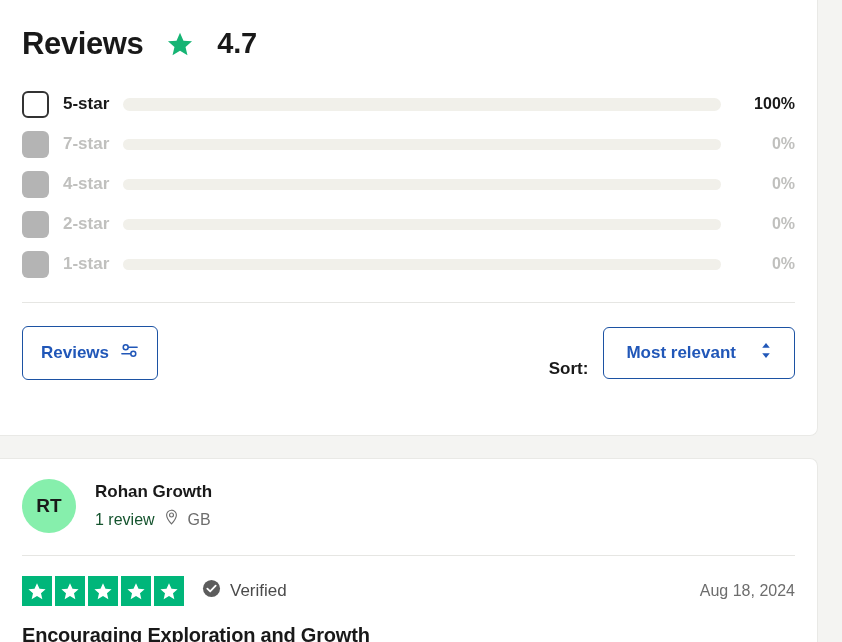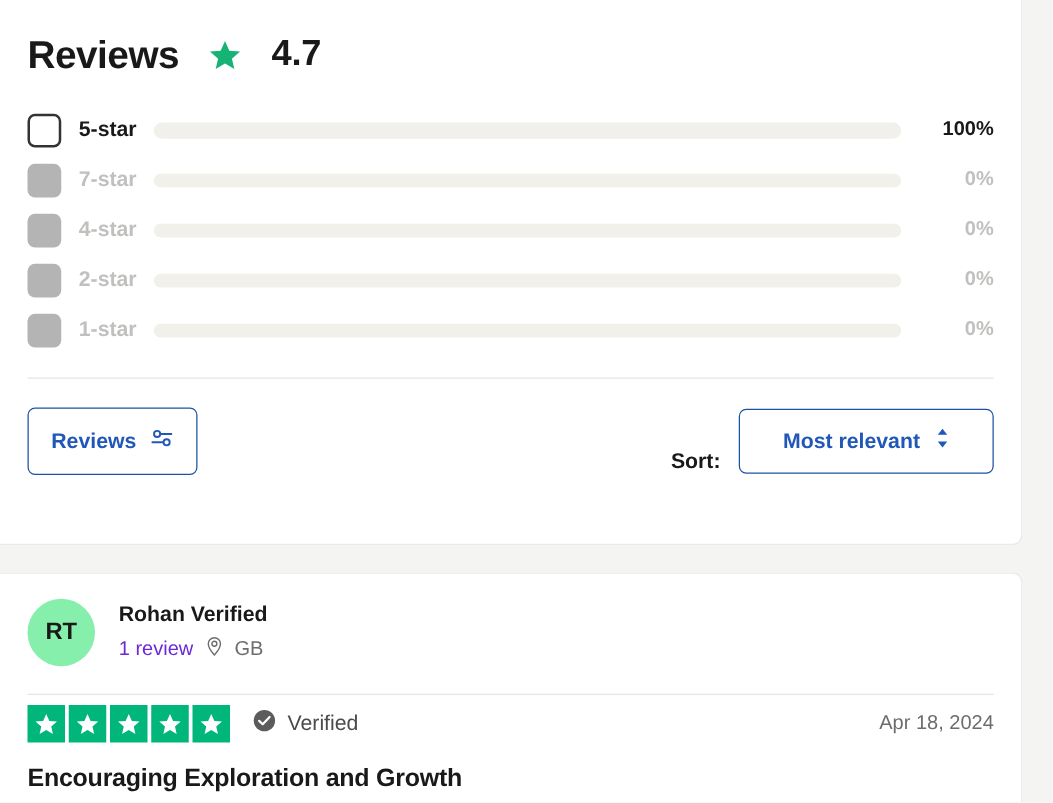--- a/index.html
+++ b/index.html
@@ -167,24 +167,24 @@
     gap: 15px;
   }
   .sort-label {
     font-size: 17px;
     font-weight: bold;
     color: #191919;
   }
   .sort-select {
     display: inline-flex;
     align-items: center;
-    gap: 12px;
+    gap: 24px;
     border: 1px solid #1c52a3;
     border-radius: 6px;
-    padding: 14px 34px;
+    padding: 14px 22px;
     background: #ffffff;
     color: #2157b8;
     font-size: 17px;
     font-weight: bold;
     cursor: pointer;
   }
 
   
   #review-card {
     top: 458px;
@@ -219,34 +219,34 @@
     color: #191919;
   }
   .reviewer-meta {
     display: flex;
     align-items: center;
     gap: 9px;
     margin-top: 7px;
     font-size: 16px;
     color: #6d6d6d;
   }
-  .meta-count { color: #6d28d9; }
+  .meta-count { color: #14532d; }
   .meta-country { color: #6d6d6d; }
 
   .review-divider {
     height: 1px;
     background: #e6e6e3;
     margin-top: 22px;
   }
 
   .review-rating-row {
     display: flex;
     align-items: center;
     justify-content: space-between;
-    margin-top: 8px;
+    margin-top: 20px;
   }
   .rating-left {
     display: flex;
     align-items: center;
     gap: 18px;
   }
   .stars {
     display: flex;
     gap: 3px;
   }
@@ -376,21 +376,21 @@
 
   </div>
 </div>
 
 <div class="card" id="review-card">
   <div class="review-inner">
 
     <div class="reviewer">
       <div class="avatar">RT</div>
       <div>
-        <div class="reviewer-name">Rohan Verified</div>
+        <div class="reviewer-name">Rohan Growth</div>
         <div class="reviewer-meta">
           <span class="meta-count">1 review</span>
           <span>
             <svg width="15" height="17" viewBox="0 0 16 18" aria-hidden="true">
               <path d="M8 1.2C5.1 1.2 2.8 3.5 2.8 6.3c0 3.6 4.2 8.5 5.2 9.6 1-1.1 5.2-6 5.2-9.6C13.2 3.5 10.9 1.2 8 1.2z" fill="none" stroke="#6d6d6d" stroke-width="1.2"></path>
               <circle cx="8" cy="6.3" r="2.1" fill="none" stroke="#6d6d6d" stroke-width="1.2"></circle>
             </svg>
           </span>
           <span class="meta-country">GB</span>
         </div>
@@ -431,19 +431,19 @@
         <div class="verified">
           <span>
             <svg width="19" height="19" viewBox="0 0 20 20" aria-hidden="true">
               <circle cx="10" cy="10" r="9" fill="#5c5c5c"></circle>
               <polyline points="5.6,10.2 8.6,13.1 14.4,7" fill="none" stroke="#ffffff" stroke-width="1.9" stroke-linecap="round" stroke-linejoin="round"></polyline>
             </svg>
           </span>
           <span>Verified</span>
         </div>
       </div>
-      <div class="review-date">Apr 18, 2024</div>
+      <div class="review-date">Aug 18, 2024</div>
     </div>
 
     <div class="review-title">Encouraging Exploration and Growth</div>
 
   </div>
 </div>
 
 </body></html>

